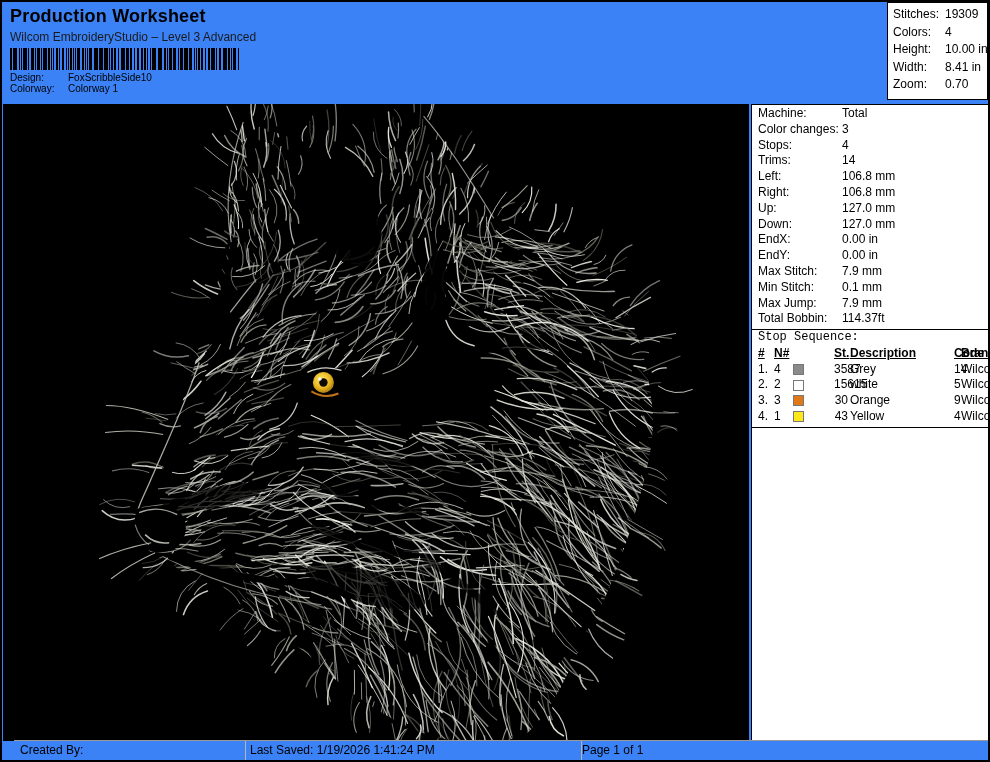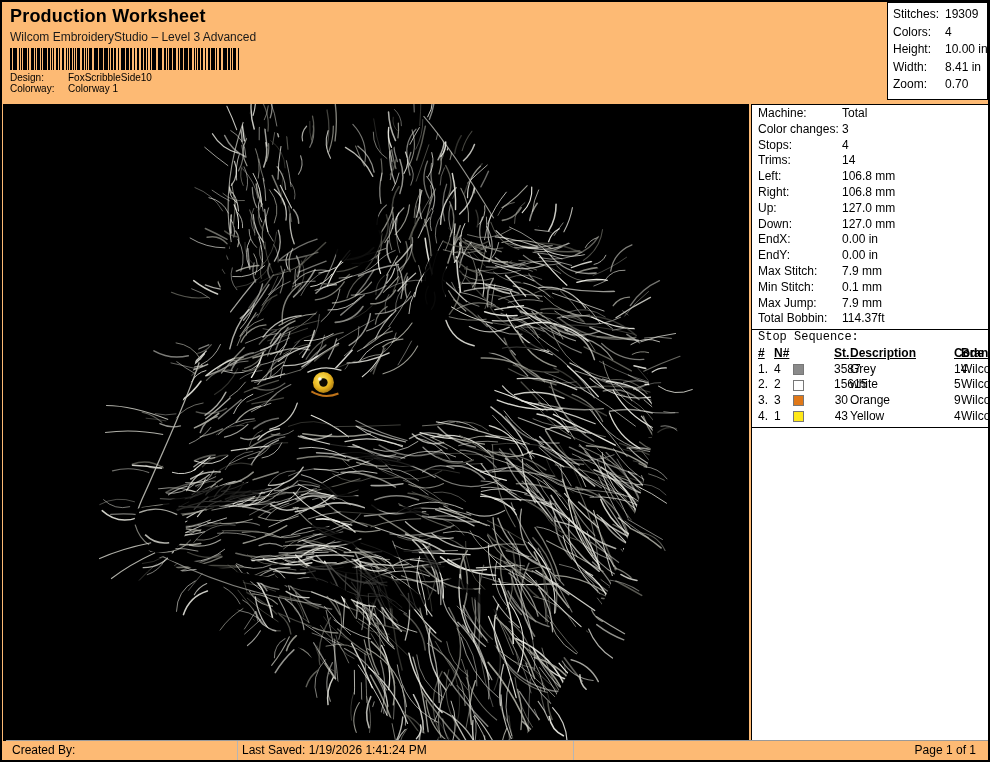--- a/index.html
+++ b/index.html
@@ -1,18 +1,18 @@
 <!DOCTYPE html>
 <html><head>
 <meta charset="utf-8">
 <style>
   * { margin:0; padding:0; box-sizing:border-box; }
   html,body { background:#fff; }
   body { font-family:"Liberation Sans", sans-serif; color:#000; }
-  .page { position:relative; width:990px; height:762px; background:#fdba74; border:2px solid #000; overflow:hidden; }
+  .page { position:relative; width:990px; height:762px; background:#3b82f6; border:2px solid #000; overflow:hidden; }
 
   
   .title { position:absolute; left:8px; top:4px; font-size:18px; font-weight:bold; letter-spacing:0.2px; }
   .subtitle { position:absolute; left:8px; top:28px; font-size:12px; color:#1a1a1a; }
   .barcode { position:absolute; left:8px; top:46px; width:237px; height:22px; display:flex; align-items:stretch; }
   .barcode div { height:100%; }
   .hdr-row { position:absolute; left:8px; font-size:10px; }
   .hdr-row .hl { display:inline-block; width:58px; }
   .row-design { top:70px; }
   .row-colorway { top:81px; }
@@ -32,26 +32,26 @@
   .info-row { font-size:12px; line-height:15.8px; white-space:nowrap; }
   .info-row .il { display:inline-block; width:84px; }
   .stop-title { border-top:1px solid #000; margin-top:2px; padding:0 0 1px 6px; font-size:12px;font-family:Liberation Mono, monospace; }
   .stop-table { border-bottom:1px solid #000; padding:1px 0 3px 6px; }
   .st-row { display:grid; grid-template-columns:14px 17px 19px 34px 82px 25px 1fr; align-items:center; font-size:12px; line-height:15.6px; column-gap:2px; }
   .st-row .r { text-align:right;margin-left:20px; }
   .st-head span { font-weight:bold; text-decoration:underline; }
   .swatch { width:11px; height:11px; border:1px solid #777; }
 
   
-  .footer { position:absolute; left:4px; right:0; bottom:0; height:20px; border-top:1px solid #9a9a9a; display:flex; font-size:12px; }
+  .footer { position:absolute; left:12px; right:0; bottom:0; height:20px; border-top:1px solid #9a9a9a; display:flex; font-size:12px; }
   .fcell { height:100%; line-height:18px; border-right:1px solid #b5b5b5; white-space:nowrap; overflow:hidden; }
   .fc1 { width:232px; padding-left:6px; }
   .fc2 { width:336px; padding-left:4px; }
   .fc3 { width:344px; padding-left:6px; }
-  .fc4 { flex:1; text-align:right; padding-right:12px; border-right:none; }
+  .fc4 { flex:1; text-align:left; padding-right:2px; border-right:none; }
 </style>
 </head>
 <body>
 
 <div class="page">
 
   <div class="title">Production Worksheet</div>
   <div class="subtitle">Wilcom EmbroideryStudio – Level 3 Advanced</div>
   <div class="barcode" id="barcode">
       <div style="width: 2px; background: rgb(0, 0, 0); margin-right: 1px;"></div>

